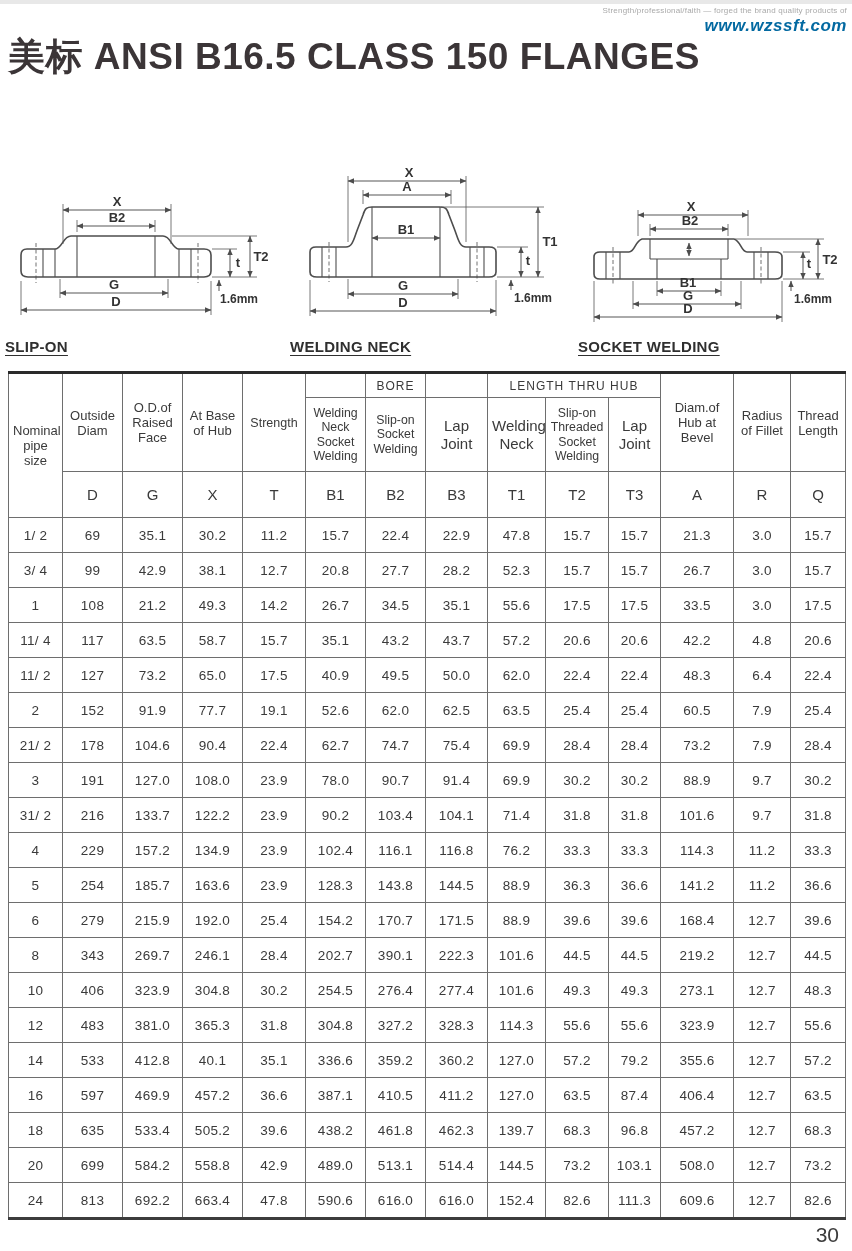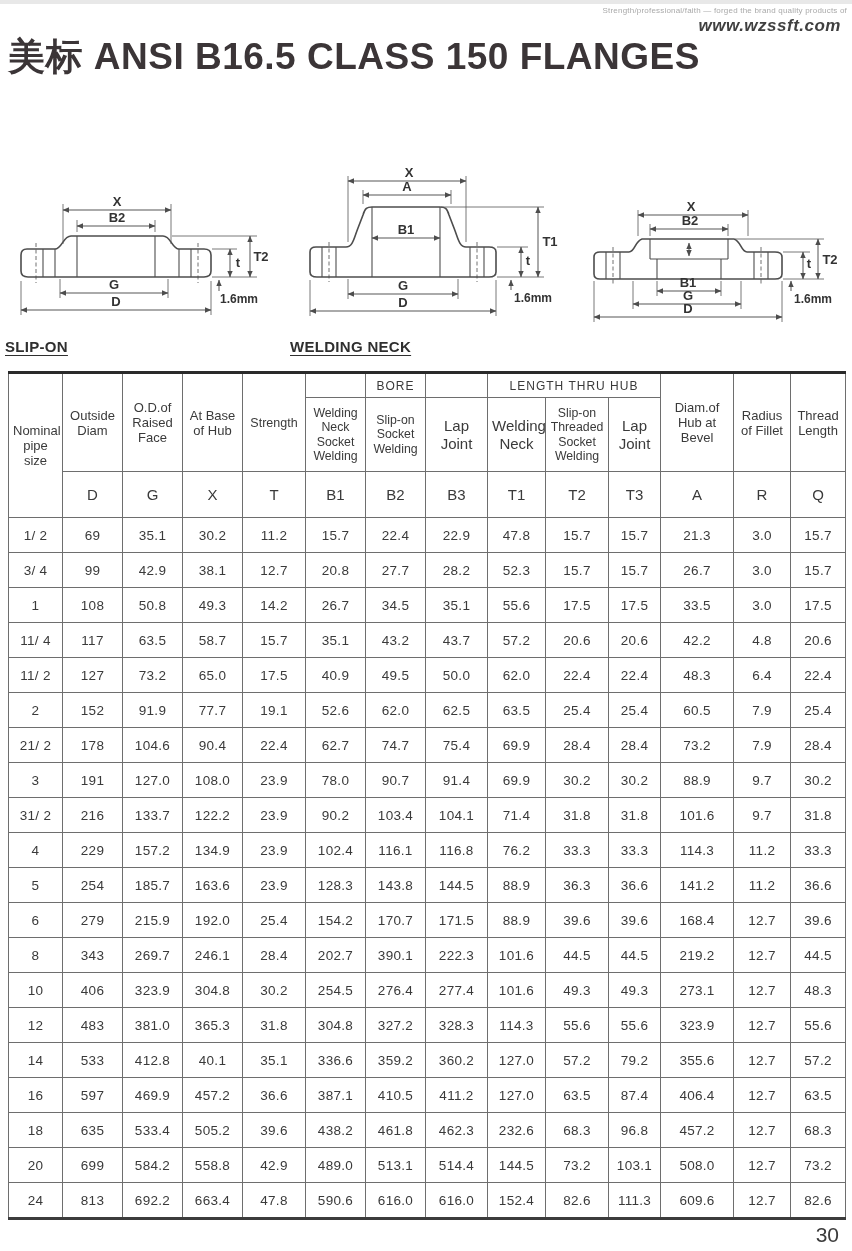--- a/index.html
+++ b/index.html
@@ -1,21 +1,21 @@
 <!DOCTYPE html>
 <html><head>
 <meta charset="utf-8">
 <style>
   html,body{margin:0;padding:0;background:#e8e8e8;}
   #page{position:relative;width:852px;height:1251px;background:#ffffff;margin:4px auto;
         font-family:"Liberation Sans",sans-serif;overflow:hidden;}
 
   
   #brand-tagline{position:absolute;top:2px;right:5px;font-size:8px;color:#a9a9a9;letter-spacing:.2px;}
-  #brand-website{position:absolute;top:12px;right:11px;font-size:17px;font-style:italic;font-weight:bold;color:#404040;letter-spacing:.5px;}
+  #brand-website{position:absolute;top:12px;right:5px;font-size:17px;font-style:italic;font-weight:bold;color:#0369a1;letter-spacing:.5px;}
 
   
   #page-title{position:absolute;left:8px;top:28px;font-size:37px;font-weight:bold;color:#3b3537;letter-spacing:.5px;}
 
   
   .dgwrap{position:absolute;}
   .dg path.outline{fill:none;stroke:#4d4d4d;stroke-width:1.6;}
   .dg line.inner{stroke:#4d4d4d;stroke-width:1.1;}
   .dg line.dash{stroke:#4d4d4d;stroke-width:.8;stroke-dasharray:4 2.5;}
   .dg line.ext{stroke:#555;stroke-width:.8;}
@@ -205,20 +205,21 @@
       <line class="ext" x1="205" y1="66" x2="232" y2="66"></line>
       <line class="dim" x1="240" y1="53" x2="240" y2="93" marker-start="url(#arr-c)" marker-end="url(#arr-c)"></line>
       <text x="252" y="78">T2</text>
       <line class="dim" x1="225" y1="66" x2="225" y2="93" marker-start="url(#arr-c)" marker-end="url(#arr-c)"></line>
       <text x="231" y="82">t</text>
 
       <line class="dim" x1="213" y1="105" x2="213" y2="95" marker-end="url(#arr-c)"></line>
       <text x="235" y="117" class="sm">1.6mm</text>
     </svg>
   </div>
+  <div class="dg-caption" style="left:578px;width:272px;">SOCKET WELDING</div>
 
   <table id="flange-table">
     <colgroup>
       <col style="width:54px">
         <col style="width:60px">
         <col style="width:60px">
         <col style="width:60px">
       <col style="width:63px">
         <col style="width:60px">
         <col style="width:60px">
@@ -298,21 +299,21 @@
           <td>52.3</td>
           <td>15.7</td>
           <td>15.7</td>
           <td>26.7</td>
           <td>3.0</td>
           <td>15.7</td>
         </tr>
         <tr>
           <td>1</td>
           <td>108</td>
-          <td>50.8</td>
+          <td>21.2</td>
           <td>49.3</td>
           <td>14.2</td>
           <td>26.7</td>
           <td>34.5</td>
           <td>35.1</td>
           <td>55.6</td>
           <td>17.5</td>
           <td>17.5</td>
           <td>33.5</td>
           <td>3.0</td>
@@ -544,21 +545,21 @@
         </tr>
         <tr>
           <td>18</td>
           <td>635</td>
           <td>533.4</td>
           <td>505.2</td>
           <td>39.6</td>
           <td>438.2</td>
           <td>461.8</td>
           <td>462.3</td>
-          <td>232.6</td>
+          <td>139.7</td>
           <td>68.3</td>
           <td>96.8</td>
           <td>457.2</td>
           <td>12.7</td>
           <td>68.3</td>
         </tr>
         <tr>
           <td>20</td>
           <td>699</td>
           <td>584.2</td>

